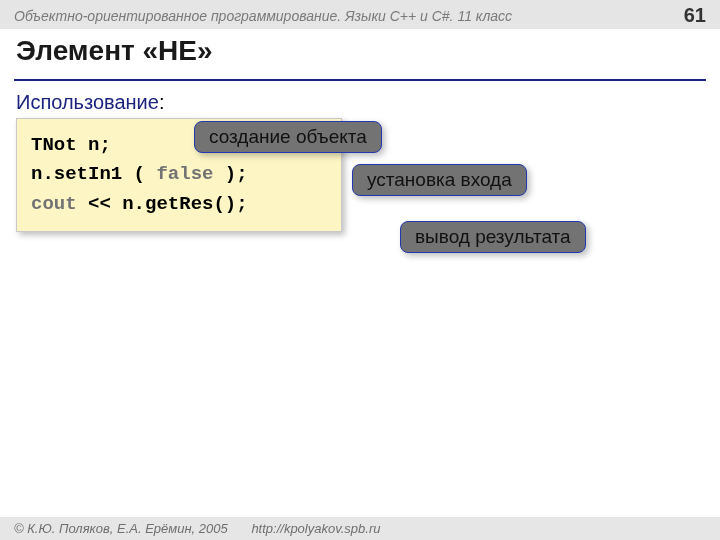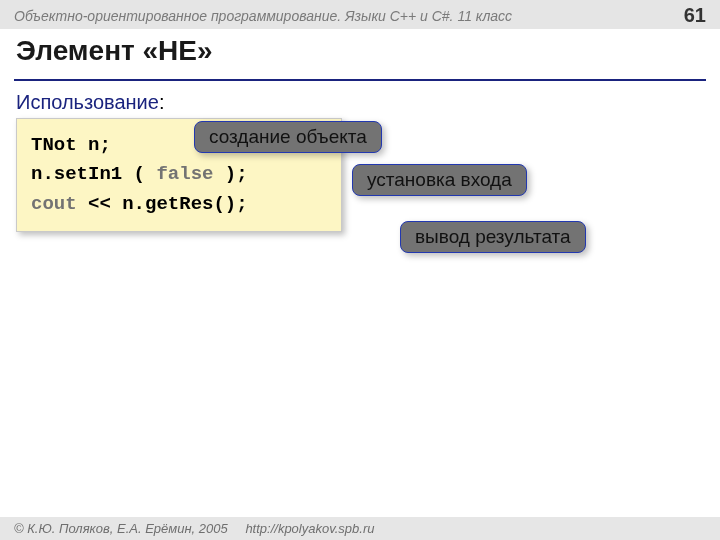--- a/index.html
+++ b/index.html
@@ -71,21 +71,21 @@
   .c3 { left: 400px; top: 130px; }
   .footer-strip {
     position: absolute;
     left: 0; right: 0; bottom: 0;
     background: #e6e6e6;
     padding: 4px 14px;
     font-size: 13px;
     color: #6f6f6f;
   }
   .footer-strip .copy { font-style: italic; }
-  .footer-strip .url { margin-left: 14px; color: #6f6f6f; font-style: italic; }
+  .footer-strip .url { margin-left: 20px; color: #6f6f6f; font-style: italic; }
 </style>
 </head>
 <body>
 
 <div class="header-strip">
   <span>Объектно-ориентированное программирование. Языки C++ и C#. 11 класс</span>
   <span class="page-num">61</span>
 </div>
 
 <div class="title">Элемент «НЕ»</div>

